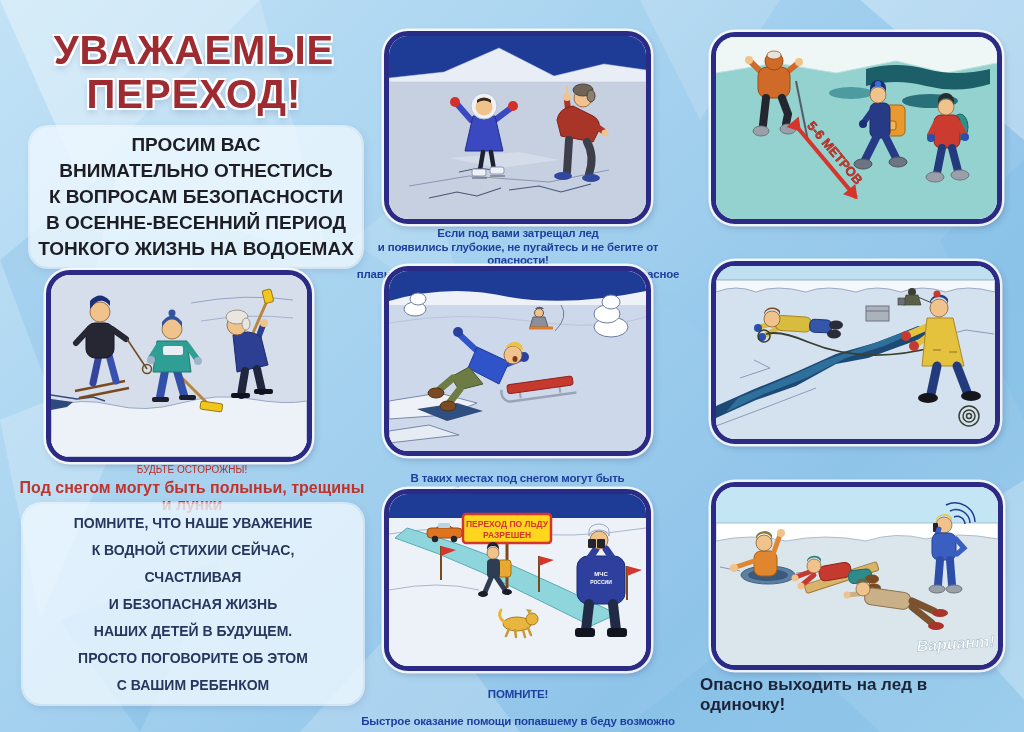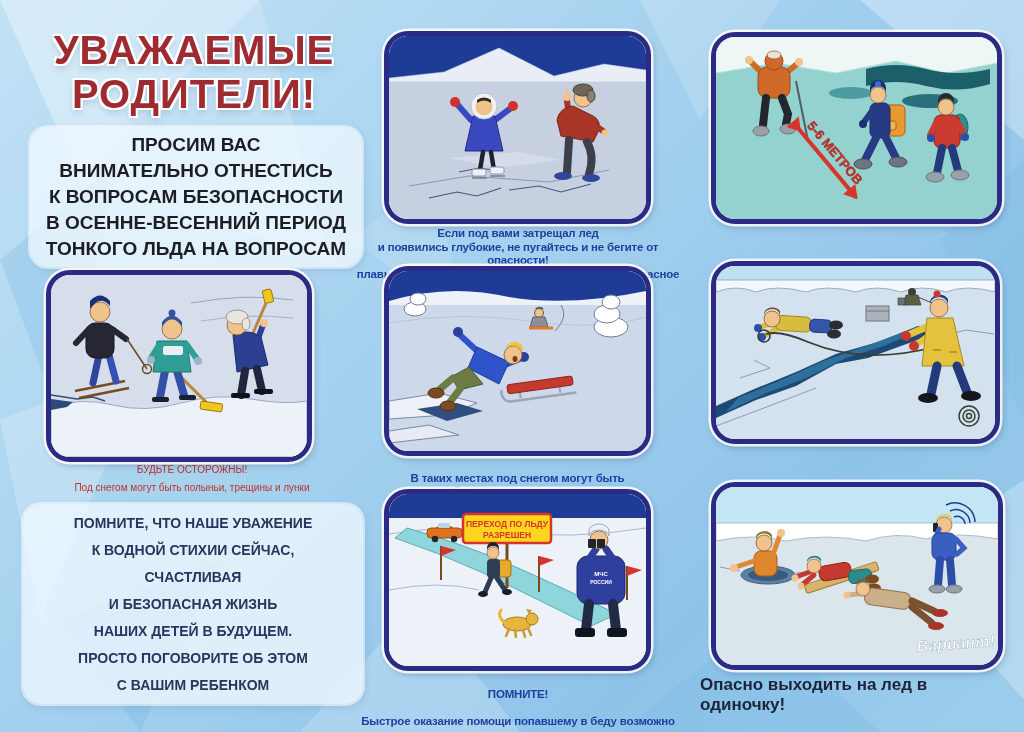--- a/index.html
+++ b/index.html
@@ -20,21 +20,21 @@
   .intro-panel .txt{font-weight:bold;font-size:19px;line-height:26px;color:#1d1d24;white-space:pre-line;}
   .remember-panel{left:23px;top:504px;width:340px;height:200px;}
   .remember-panel .txt{font-weight:bold;font-size:14px;line-height:27px;color:#27365e;white-space:pre-line;}
 
   .pic{border:5px solid #2b2a85;border-radius:24px;background:#fff;overflow:hidden;
     box-shadow:0 0 0 2.5px rgba(255,255,255,.85),2px 3px 7px rgba(30,40,90,.3);}
   .pic svg{display:block;}
 
   .warn-cap{left:18px;top:461px;width:348px;text-align:center;}
   .warn-cap .l1{font-weight:normal;font-size:10px;line-height:18px;color:#b92d28;}
-  .warn-cap .l2{font-weight:normal;font-size:10px;line-height:17px;color:#c0322c;}
+  .warn-cap .l2{font-weight:bold;font-size:16px;line-height:17px;color:#c0322c;}
 
   .cap-blue{color:#1e3f9e;font-weight:bold;font-size:11.5px;line-height:13.5px;
     letter-spacing:-0.2px;text-align:center;white-space:pre-line;}
   .cap-dark{color:#1d2438;font-weight:bold;font-size:17px;text-align:left;}
 
   svg text{font-family:"Liberation Sans",sans-serif;}
 </style>
 </head>
 <body>
 
@@ -50,28 +50,28 @@
     <polygon points="620,732 760,620 880,732" fill="#79b6e2" opacity="0.25"></polygon>
     <polygon points="900,560 1024,480 1024,700" fill="#ffffff" opacity="0.25"></polygon>
     <polygon points="940,240 1024,160 1024,420" fill="#7db9e4" opacity="0.28"></polygon>
     <polygon points="860,0 1024,0 1024,140" fill="#ffffff" opacity="0.30"></polygon>
     <polygon points="640,0 780,0 700,120" fill="#ffffff" opacity="0.16"></polygon>
     <polygon points="350,240 430,180 470,320" fill="#ffffff" opacity="0.12"></polygon>
     <polygon points="660,300 740,250 760,380" fill="#8ec7ec" opacity="0.18"></polygon>
   </svg>
 
   <div class="layer title">УВАЖАЕМЫЕ
-РОДИТЕЛИ!</div>
+ПЕРЕХОД!</div>
 
   <div class="layer text-panel intro-panel">
     <div class="txt">ПРОСИМ ВАС
 ВНИМАТЕЛЬНО ОТНЕСТИСЬ
 К ВОПРОСАМ БЕЗОПАСНОСТИ
 В ОСЕННЕ-ВЕСЕННИЙ ПЕРИОД
-ТОНКОГО ЛЬДА НА ВОПРОСАМ</div>
+ТОНКОГО ЖИЗНЬ НА ВОДОЕМАХ</div>
   </div>
 
   <div class="layer pic" style="left:46px;top:270px;">
     <svg width="256" height="182" viewBox="0 0 256 182">
       <rect width="256" height="182" fill="#d6deec"></rect>
       <path d="M140,28 q55,-10 102,-3" stroke="#93a3c4" fill="none" stroke-width="1"></path>
       <path d="M150,46 q48,-8 92,-3" stroke="#a3b1cd" fill="none" stroke-width="1"></path>
       <path d="M0,132 Q30,122 62,130 T130,128 T200,124 T256,126 L256,182 L0,182 Z" fill="#edf1f8" stroke="#9aa7c4" stroke-width="1"></path>
       <path d="M0,120 l26,4 l16,-2 l12,4" stroke="#3a4a78" stroke-width="1.5" fill="none"></path>
       <path d="M0,124 l22,3 l-6,5 l-16,3 z" fill="#2e4a7c"></path>

